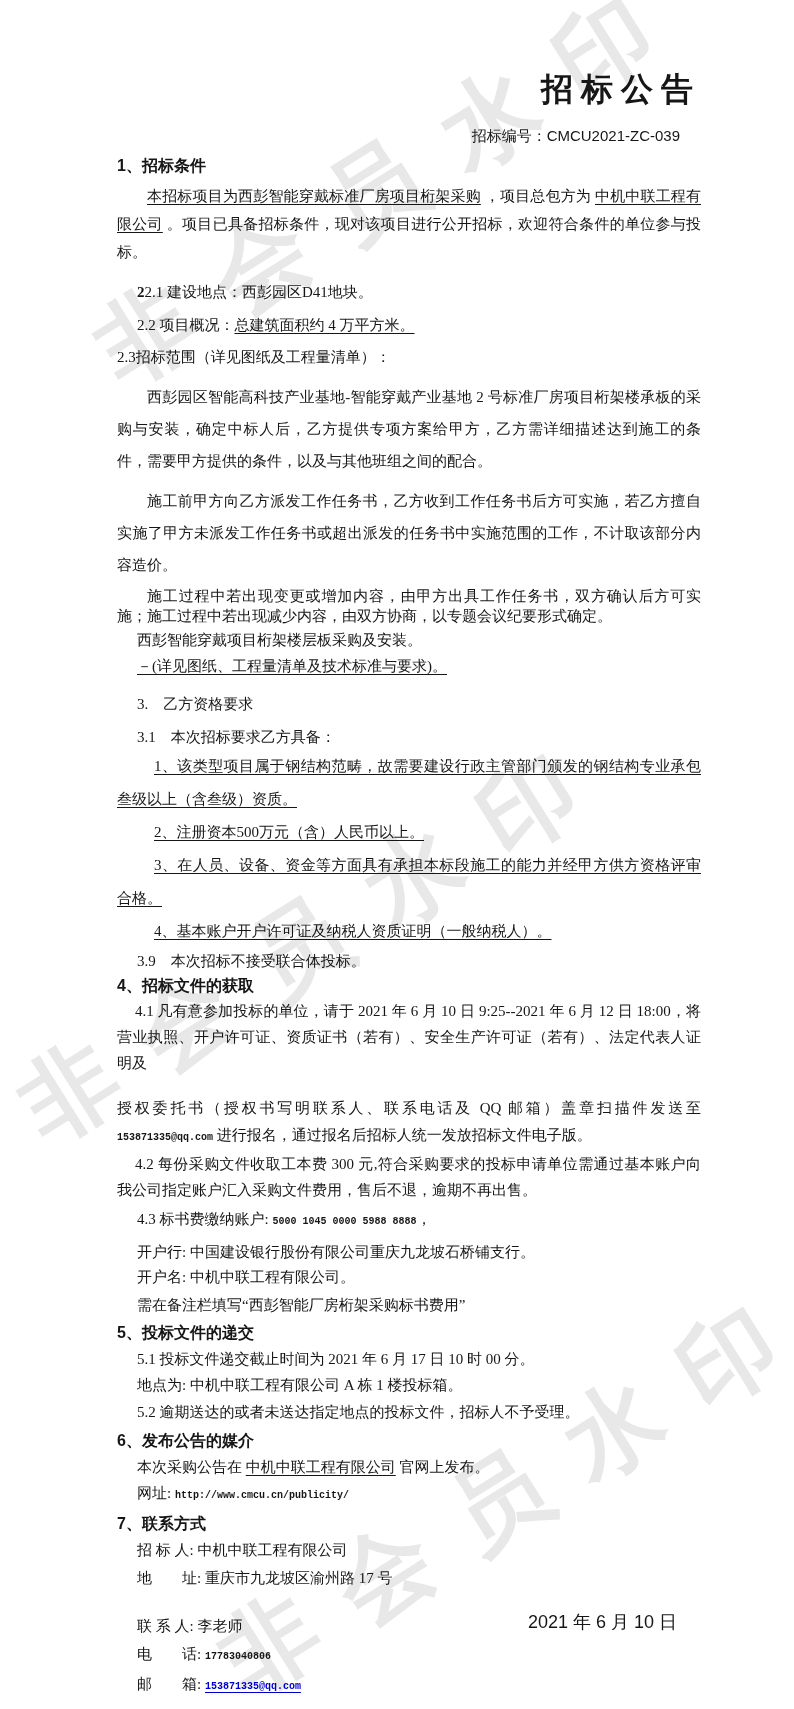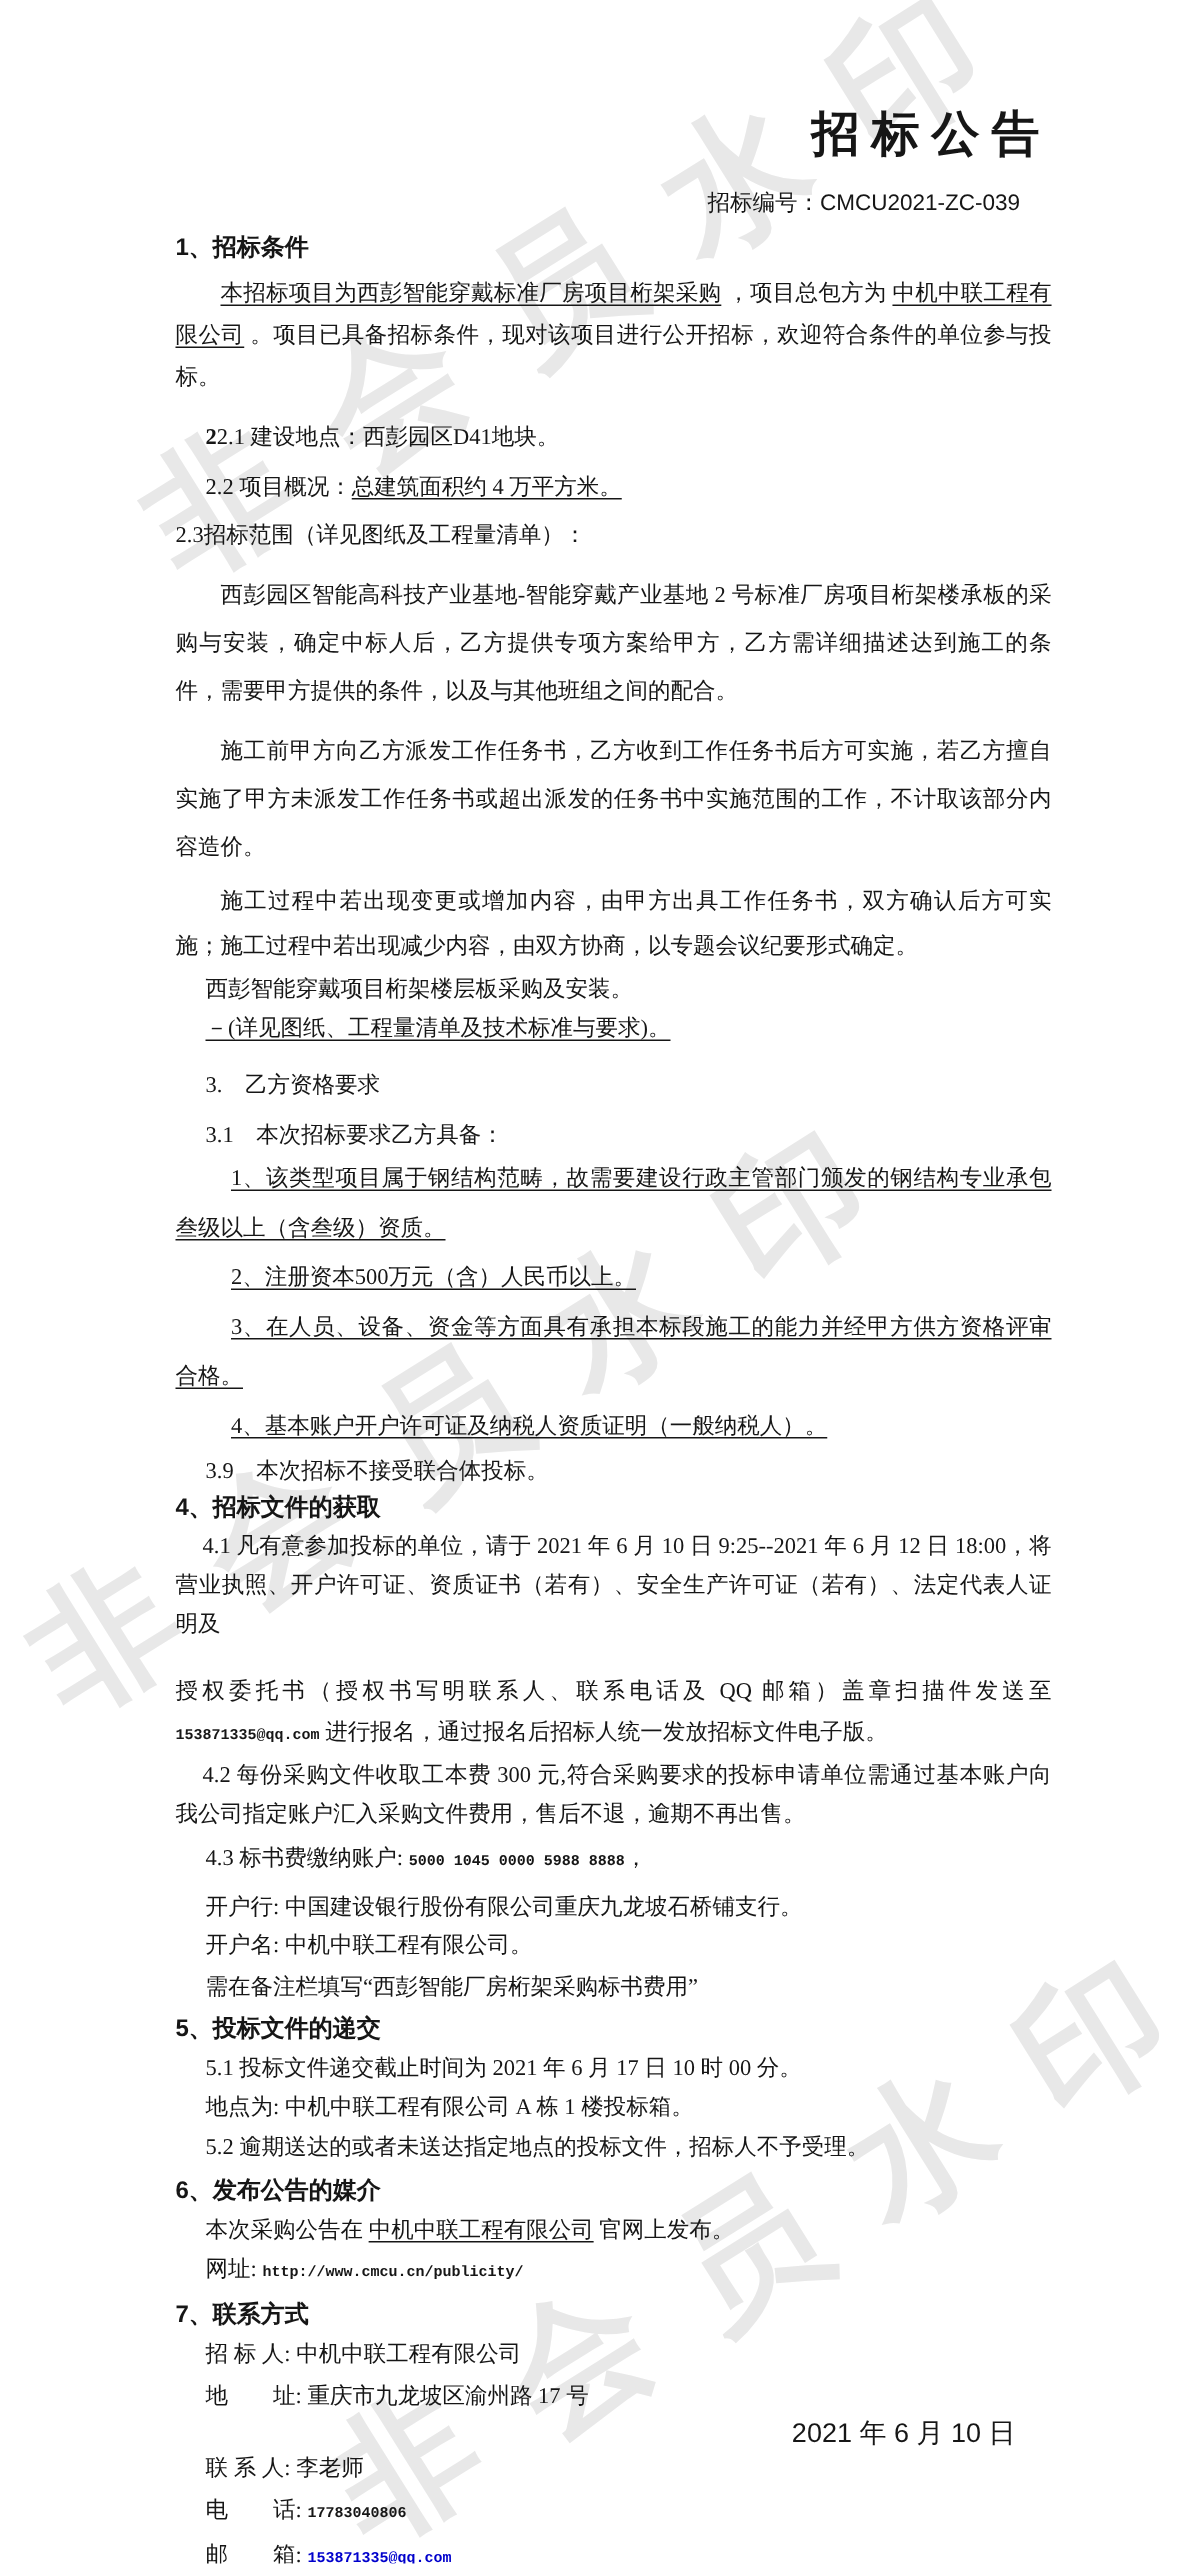--- a/index.html
+++ b/index.html
@@ -29,21 +29,21 @@
   .h{font-weight:700;font-size:16px;font-family:"Liberation Sans",sans-serif;}
   .bold{font-weight:700;}
   .u{text-decoration:underline;text-underline-offset:3px;}
   .jst{text-align:justify;}
   .ind{text-indent:30px;}     
   .ind18{text-indent:18px;}   
   .sub{padding-left:20px;}    
   .item{text-indent:37px;}    
   .lh20{line-height:20px;}.lh24{line-height:24px;}.lh25{line-height:25px;}
   .lh26{line-height:26px;}.lh27{line-height:27px;}.lh28{line-height:28px;}
-  .lh29{line-height:29px;margin-top:20px;}.lh30{line-height:30px;}.lh32{line-height:32px;}
+  .lh29{line-height:29px;margin-top:20px;}.lh30{line-height:20px;}.lh32{line-height:32px;}
   .lh33{line-height:33px;}
   .link{color:#0000cc;text-decoration:underline;text-underline-offset:3px;cursor:pointer;}
   .date{
     position:absolute;right:117px;top:1610px;z-index:1;font-size:18px;
     font-family:"Liberation Sans",sans-serif;
   }
 </style>
 </head>
 <body style="color: rgb(22, 22, 22);">
 

